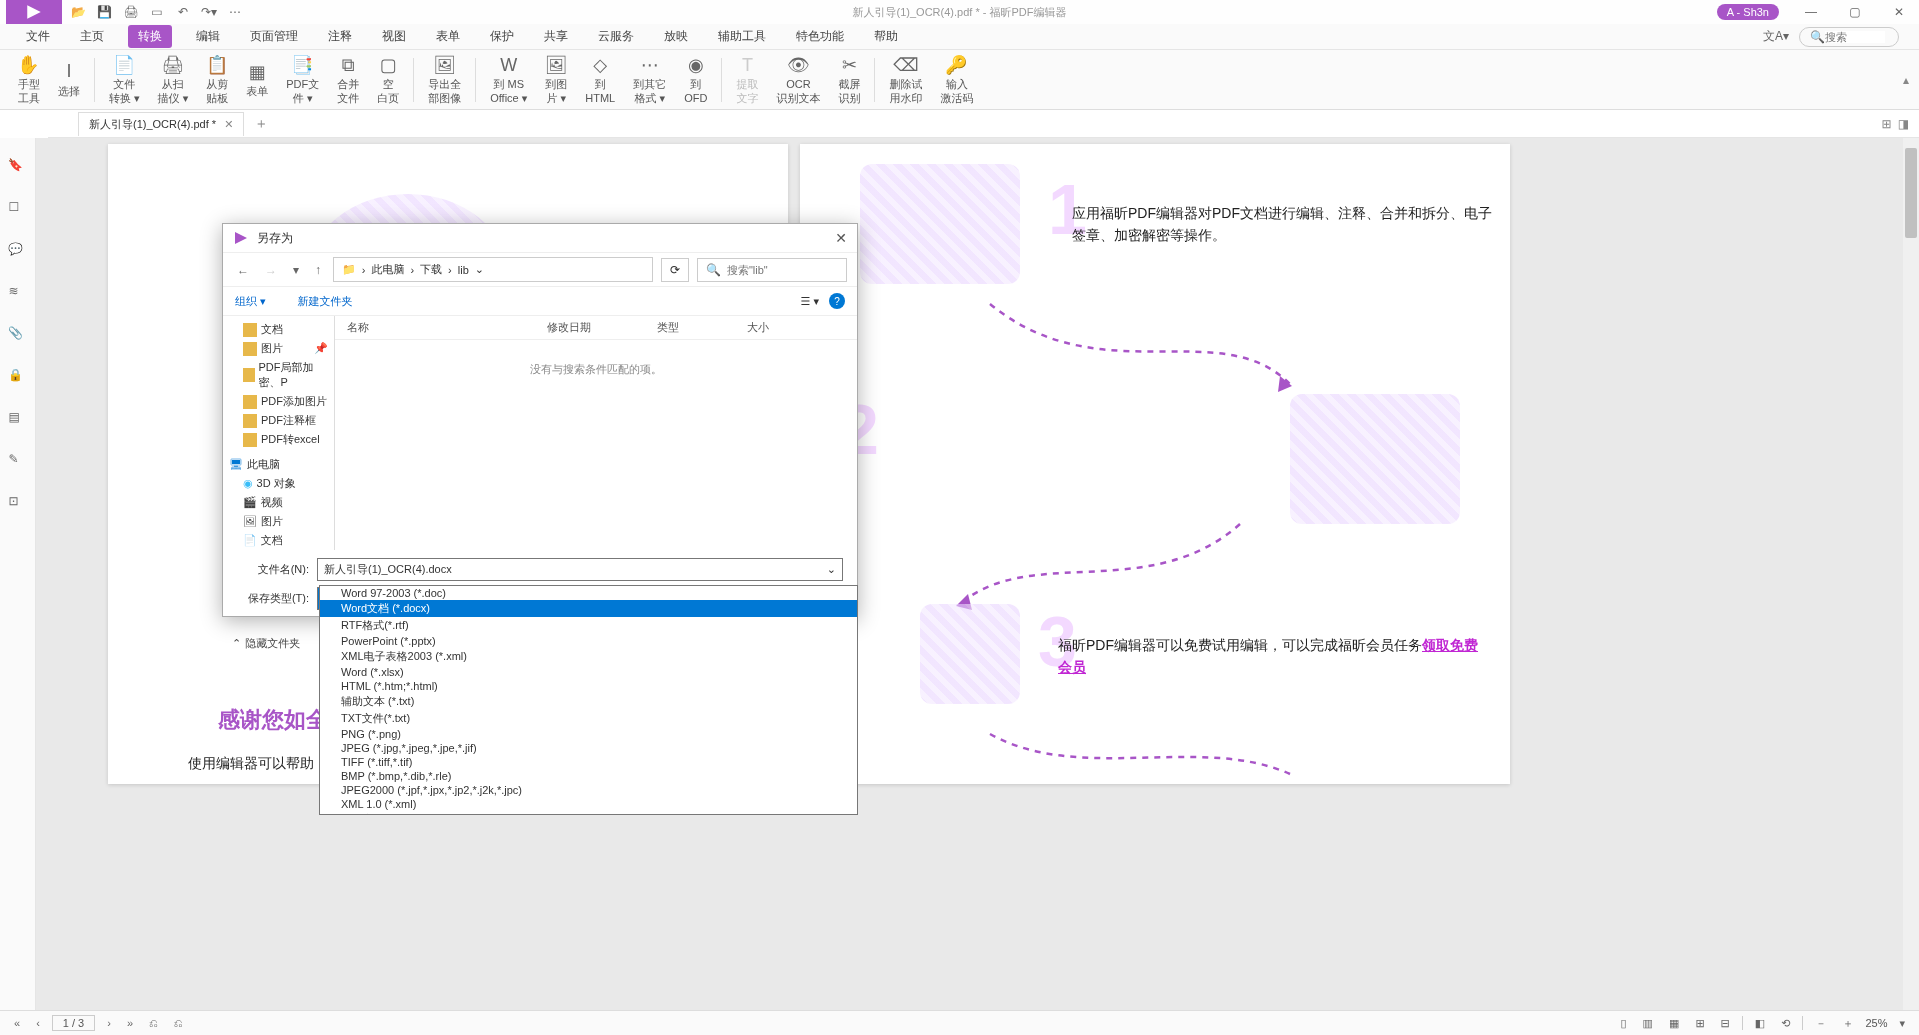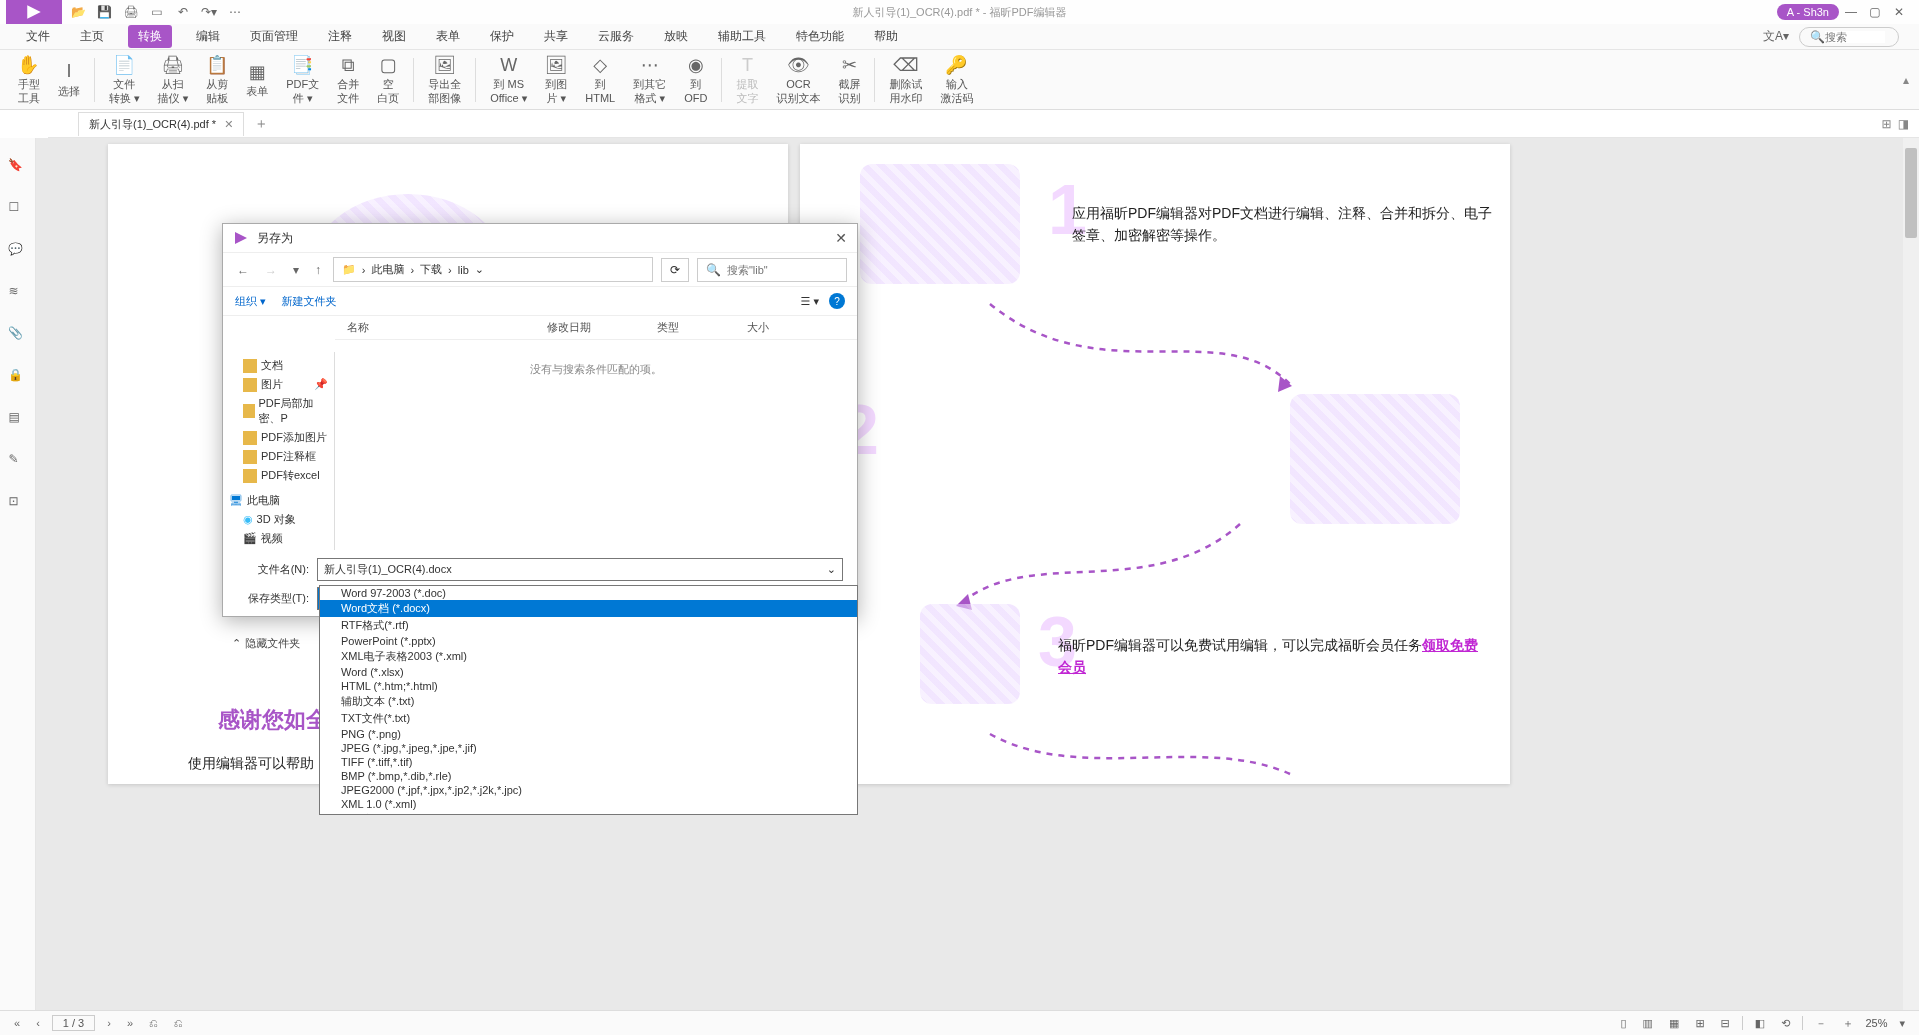--- a/index.html
+++ b/index.html
@@ -3,21 +3,21 @@
 <meta charset="utf-8">
 <style>
 * { margin:0; padding:0; box-sizing:border-box; font-family:"Microsoft YaHei","Segoe UI",sans-serif; }
 body { width:1919px; height:1035px; background:#fff; overflow:hidden; position:relative; font-size:12px; color:#333; }
 
 .title-bar { height:24px; background:#fefefe; display:flex; align-items:center; position:relative; }
 .title-left { display:flex; align-items:center; gap:8px; padding-left:6px; }
 .logo-box { width:56px; height:24px; background:#a855c7; display:flex; align-items:center; justify-content:center; }
 .title-icon { width:18px; height:18px; color:#666; display:flex; align-items:center; justify-content:center; cursor:pointer; }
 .title-center { position:absolute; left:50%; transform:translateX(-50%); color:#999; font-size:11px; }
-.title-right { margin-left:auto; display:flex; align-items:center; gap:0; padding-right:8px; }
+.title-right { margin-left:auto; display:flex; align-items:center; gap:20px; padding-right:8px; }
 .user-badge { background:#a855c7; color:#fff; padding:2px 10px; border-radius:10px; font-size:11px; }
 .win-btn { width:24px; height:24px; display:flex; align-items:center; justify-content:center; color:#666; cursor:pointer; }
 
 .menu-bar { height:26px; background:#fafafa; border-bottom:1px solid #e5e5e5; display:flex; align-items:center; padding:0 20px; gap:18px; position:relative;}
 .menu-item { font-size:12px; color:#444; cursor:pointer; padding:4px 6px; }
 .menu-item.active { background:#a855c7; color:#fff; border-radius:3px; padding:3px 10px; }
 .menu-right { margin-left:auto; display:flex; align-items:center; gap:10px; }
 .search-box { display:flex; align-items:center; border:1px solid #ccc; border-radius:12px; padding:2px 10px; width:100px; }
 .search-box input { border:none; outline:none; width:60px; font-size:11px; }
 
@@ -52,27 +52,27 @@
 .dlg-title { height:28px; display:flex; align-items:center; padding:0 10px; font-size:12px; gap:8px; }
 .dlg-title svg { width:16px; height:16px; }
 .dlg-close { margin-left:auto; cursor:pointer; font-size:14px; color:#555; }
 .dlg-nav { height:34px; display:flex; align-items:center; gap:8px; padding:0 10px; border-top:1px solid #eee; }
 .dlg-nav .nav-btn { color:#666; cursor:pointer; padding:2px 4px; }
 .dlg-nav .crumb { display:flex; align-items:center; gap:6px; padding:4px 8px; border:1px solid #ccc; flex:1; font-size:11px; }
 .dlg-nav .crumb .f-icon { color:#e7b84a; }
 .dlg-refresh { border:1px solid #ccc; padding:4px 8px; cursor:pointer; }
 .dlg-search { border:1px solid #ccc; padding:4px 8px; display:flex; align-items:center; gap:6px; width:150px; }
 .dlg-search input { border:none; outline:none; width:100%; font-size:11px; }
-.dlg-toolbar { height:30px; display:flex; align-items:center; padding:0 12px; gap:16px; border-top:1px solid #eee; border-bottom:1px solid #eee; font-size:11px; }
+.dlg-toolbar { height:30px; display:flex; align-items:center; padding:0 12px; gap:32px; border-top:1px solid #eee; border-bottom:1px solid #eee; font-size:11px; }
 .dlg-toolbar .tb-link { color:#0066cc; cursor:pointer; }
 .dlg-toolbar .tb-right { margin-left:auto; display:flex; gap:10px; align-items:center; }
 .help-badge { width:16px; height:16px; background:#0078d4; color:#fff; border-radius:50%; display:flex; align-items:center; justify-content:center; font-size:10px; }
 
 .dlg-body { display:flex; height:234px; }
-.dlg-tree { width:112px; border-right:1px solid #ddd; overflow-y:auto; padding:4px 0;margin-top:36px; }
+.dlg-tree { width:112px; border-right:1px solid #ddd; overflow-y:auto; padding:4px 0; }
 .tree-item { display:flex; align-items:center; gap:4px; padding:2px 6px; font-size:11px; cursor:pointer; }
 .tree-item.sub { padding-left:20px; }
 .tree-item .f-ico { width:14px; height:14px; display:inline-block; background:#e7b84a; }
 .dlg-list { flex:1; position:relative; }
 .list-hdr { display:flex; padding:4px 12px; font-size:11px; color:#555; border-bottom:1px solid #eee; }
 .list-hdr span:nth-child(1) { width:200px; }
 .list-hdr span:nth-child(2) { width:110px; }
 .list-hdr span:nth-child(3) { width:90px; }
 .list-hdr span:nth-child(4) { width:60px; }
 .list-empty { text-align:center; color:#888; font-size:11px; margin-top:22px; }

